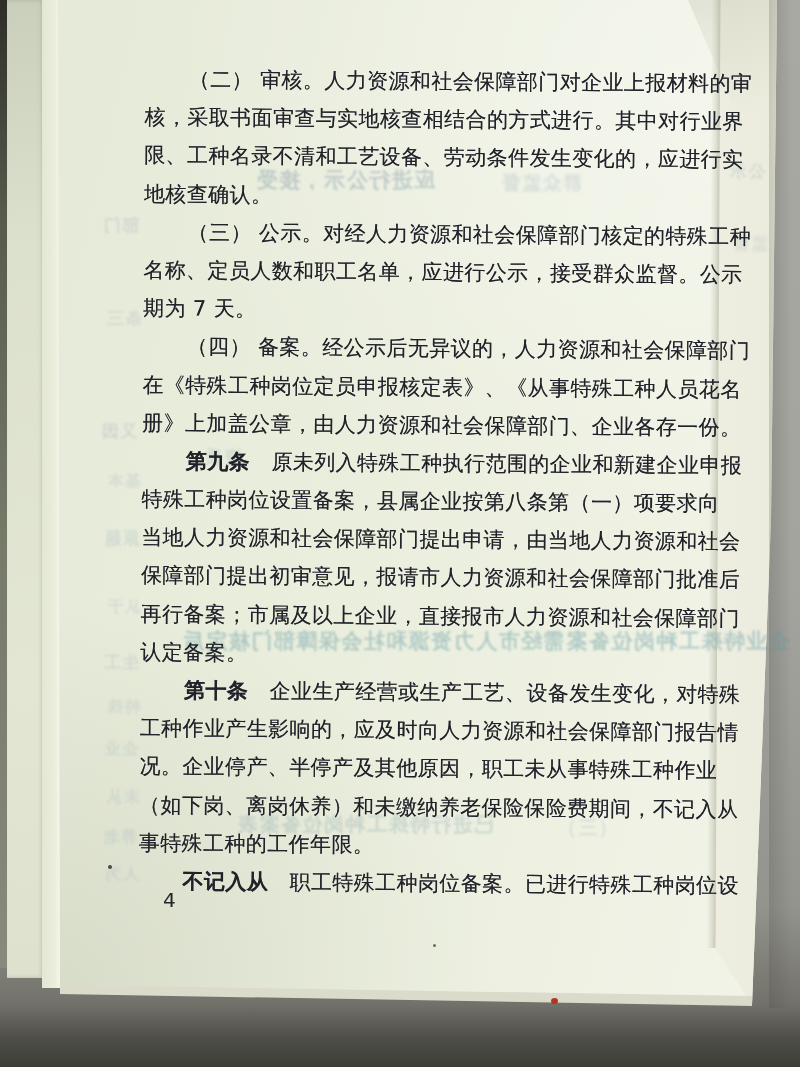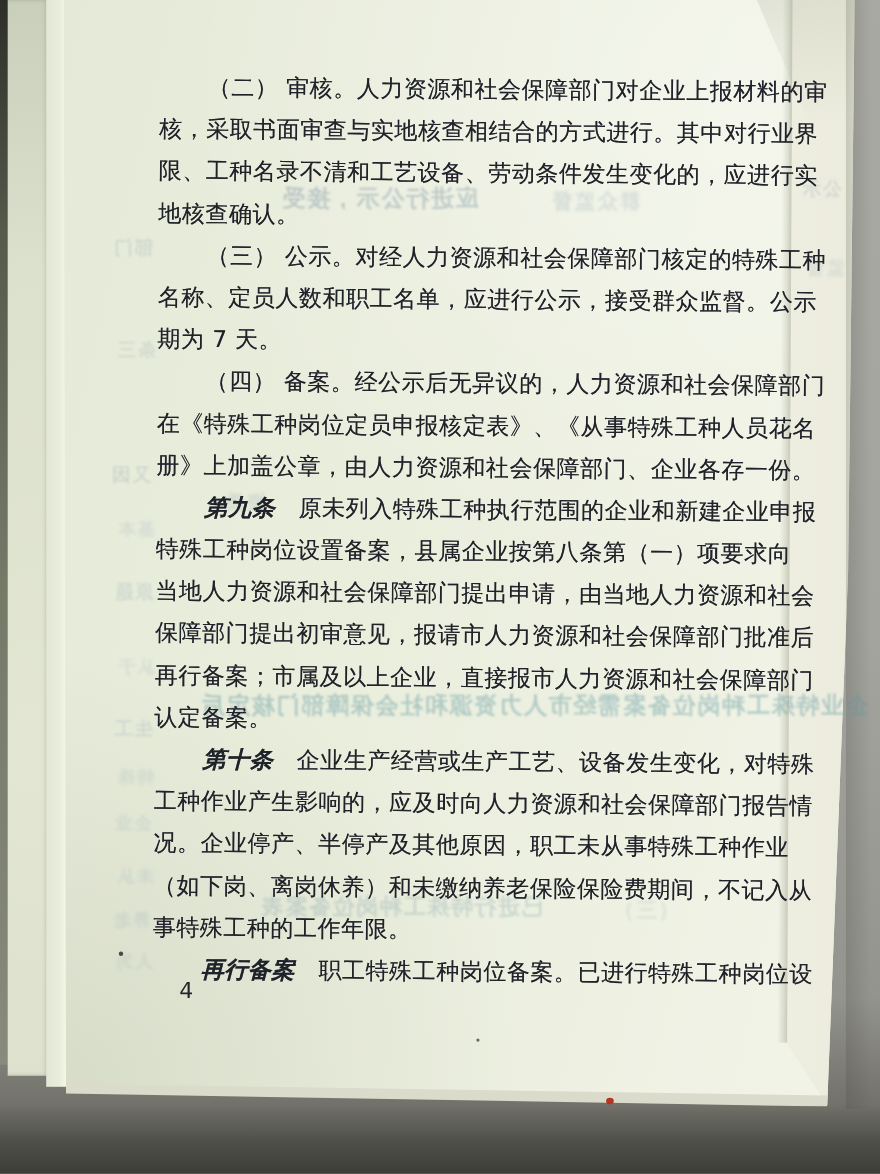--- a/index.html
+++ b/index.html
@@ -38,21 +38,21 @@
   .right-shade{position:absolute;top:0;left:769px;width:31px;height:1008px;
     background:linear-gradient(90deg,rgba(70,70,62,.22),rgba(70,70,62,0) 75%);}
   .floor{position:absolute;left:0;right:0;top:1004px;bottom:0;
     background:linear-gradient(180deg,rgba(55,55,48,0),rgba(45,45,40,.38) 55%,rgba(38,38,33,.5) 100%);}
   
   .text-block{position:absolute;left:145px;top:60px;width:600px;
     transform:rotate(.45deg);transform-origin:0 0;}
   .doc-line{height:38.2px;line-height:38.2px;font-size:21px;letter-spacing:.4px;
     color:#20222a;white-space:nowrap;text-shadow:0 0 .4px rgba(20,20,30,.55);}
   .doc-line.indent{padding-left:44px;}
-  .doc-line .lead{font-weight:700;font-style:italic;}
+  .doc-line .lead{font-weight:700;}
   .page-number{position:absolute;left:163px;top:888px;font-size:20px;color:#24262c;}
   
   .ghost-layer{position:absolute;inset:0;}
   .ghost{position:absolute;transform:scaleX(-1);white-space:nowrap;
     font-weight:600;letter-spacing:1.5px;}
   .speck{position:absolute;border-radius:50%;}
 </style>
 </head>
 <body>
 
@@ -109,18 +109,18 @@
       <div class="doc-line">特殊工种岗位设置备案，县属企业按第八条第（一）项要求向</div>
       <div class="doc-line">当地人力资源和社会保障部门提出申请，由当地人力资源和社会</div>
       <div class="doc-line">保障部门提出初审意见，报请市人力资源和社会保障部门批准后</div>
       <div class="doc-line">再行备案；市属及以上企业，直接报市人力资源和社会保障部门</div>
       <div class="doc-line">认定备案。</div>
       <div class="doc-line indent"><span class="lead">第十条</span>　企业生产经营或生产工艺、设备发生变化，对特殊</div>
       <div class="doc-line">工种作业产生影响的，应及时向人力资源和社会保障部门报告情</div>
       <div class="doc-line">况。企业停产、半停产及其他原因，职工未从事特殊工种作业</div>
       <div class="doc-line">（如下岗、离岗休养）和未缴纳养老保险保险费期间，不记入从</div>
       <div class="doc-line">事特殊工种的工作年限。</div>
-      <div class="doc-line indent"><span class="lead">再行备案</span>　职工特殊工种岗位备案。已进行特殊工种岗位设</div>
+      <div class="doc-line indent"><span class="lead">不记入从</span>　职工特殊工种岗位备案。已进行特殊工种岗位设</div>
     </div>
   <div class="page-number">4</div>
 
   <div class="floor"></div>
 </div>
 
 </body></html>

